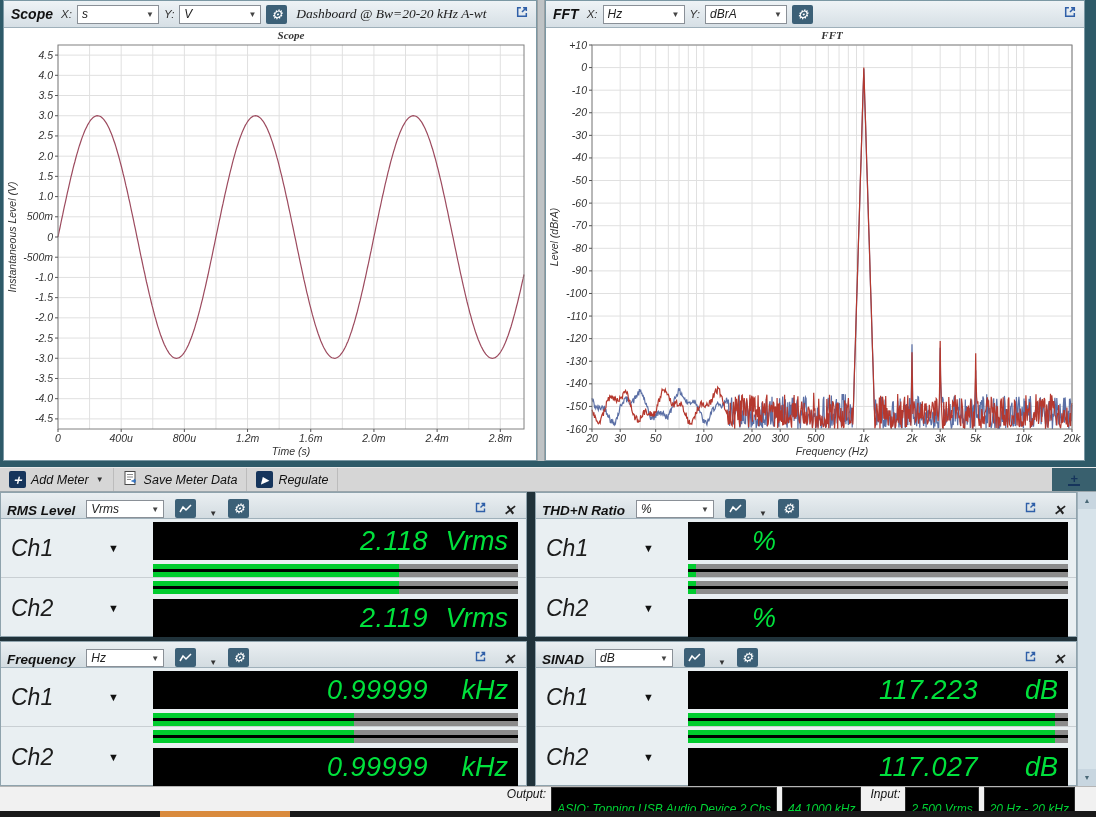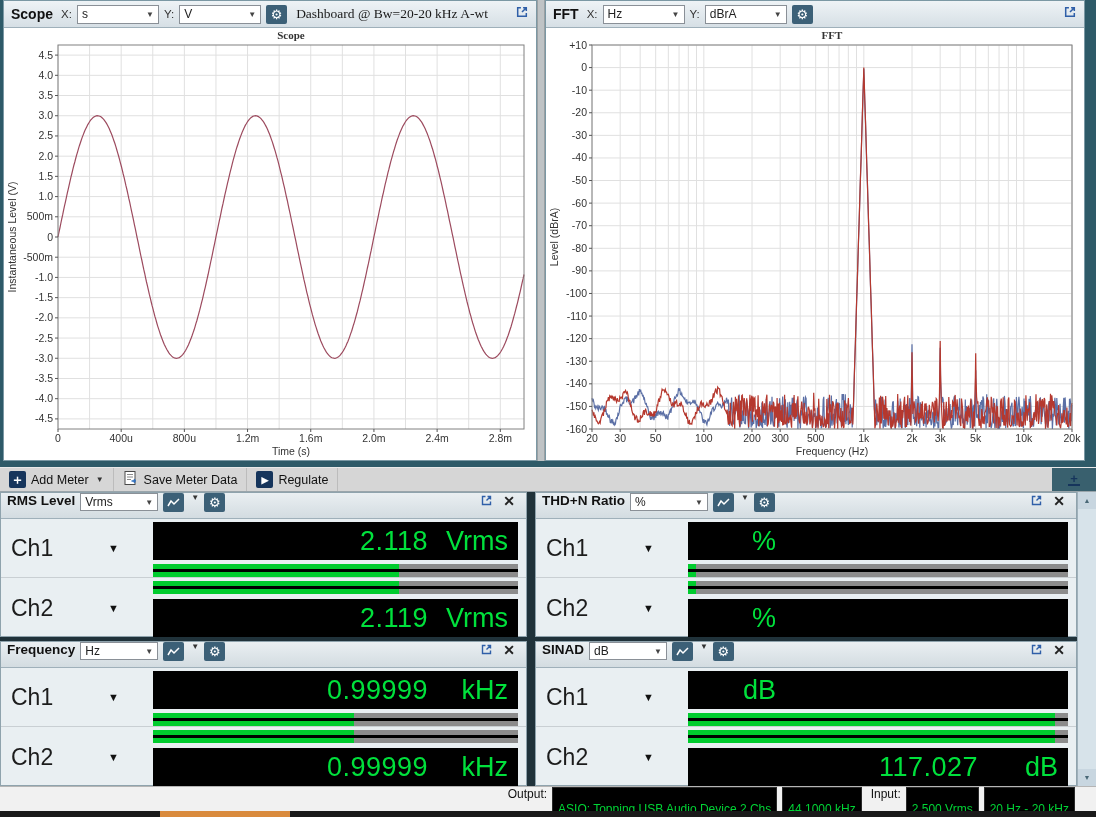--- a/index.html
+++ b/index.html
@@ -1,17 +1,17 @@
 <!DOCTYPE html>
 <html><head>
 <meta charset="utf-8">
 <style>
   * { margin:0; padding:0; box-sizing:border-box; }
   html,body { font-family:"Liberation Sans",sans-serif; }
-  .app { width:1096px; height:817px; background:#2e5a68; display:flex; flex-direction:column; overflow:hidden; }
+  .app { width:1096px; height:817px; background:#2e5a68; display:flex; flex-direction:column; overflow:hidden;font-style:italic; }
 
   
   .chart-row { height:461px; display:flex; padding:0 11px 0 3px; }
   .chart-panel { background:#fff; border:1px solid #7b98a4; display:flex; flex-direction:column; }
   .scope-panel { width:534px; }
   .fft-panel { flex:1; }
   .splitter { width:8px; background:#bfc3c5; border-left:1px solid #9aa0a3; border-right:1px solid #9aa0a3; }
   .chart-header { height:27px; background:linear-gradient(#eef3f6,#d6dfe5); border-bottom:1px solid #9fb0ba;
     display:flex; align-items:center; gap:5px; padding:0 7px; flex-shrink:0; }
   .chart-title { font-weight:bold; font-size:14px; color:#111; margin-right:3px; }
@@ -35,21 +35,21 @@
   .tool-spring { flex:1; }
   .tool-corner { width:44px; background:#39606e; display:flex; align-items:center; justify-content:center; }
   .pin { color:#16355c; font-weight:bold; font-size:13px; line-height:11px; border-bottom:2px solid #16355c; padding:0 2px; }
 
   
   .meters-row { height:294px; display:flex; }
   .meters-grid { width:1077px; background:#20323a; display:grid; grid-template-columns:527px 542px;
     grid-template-rows:145px 145px; column-gap:8px; row-gap:4px; }
   .meter-panel { background:#e9eff2; display:flex; flex-direction:column; border:1px solid #8fa3ad; }
   .meter-header { height:26px; background:linear-gradient(#eaeff2,#d3dce1); border-bottom:1px solid #9fb0ba;
-    display:flex; align-items:flex-start; gap:5px; padding:0 6px; flex-shrink:0; }
+    display:flex; align-items:flex-end; gap:11px; padding:0 6px; flex-shrink:0; }
   .mtitle { font-weight:bold; font-size:13.5px; color:#111; }
   .mdrop { background:#fff; border:1px solid #8a9097; width:78px; height:18px; font-size:12px; color:#222;
     display:flex; align-items:center; justify-content:space-between; padding:0 4px; }
   .mdrop .car { font-size:8px; color:#444; }
   .close-x { font-size:14px; color:#222; font-weight:bold; padding:0 5px; }
   .meter-body { display:grid; grid-template-columns:132px 1fr; grid-template-rows:58px 1px 60px; }
   .mb-div { grid-column:1/3; background:#c9cfd3; }
   .chcell { display:flex; align-items:center; justify-content:space-between; padding:0 14px 0 10px; }
   .chname { font-size:23px; color:#1c1c1c; }
   .chcar { font-size:11px; color:#111; }
@@ -553,20 +553,21 @@
               </svg></span>
           <span class="close-x">✕</span>
         </div>
         <div class="meter-body">
           <div class="chcell">
               <span class="chname">Ch1</span>
               <span class="chcar">▼</span>
             </div>
           <div class="vstack vs1">
             <div class="disp">
+                <span class="val">117.223</span>
                 <span class="unit">dB</span>
               </div>
             <div class="bar">
                 <div class="fill" style="width: 96.5%;"></div>
               </div>
           </div>
           <div class="mb-div"></div>
           <div class="chcell">
               <span class="chname">Ch2</span>
               <span class="chcar">▼</span>

